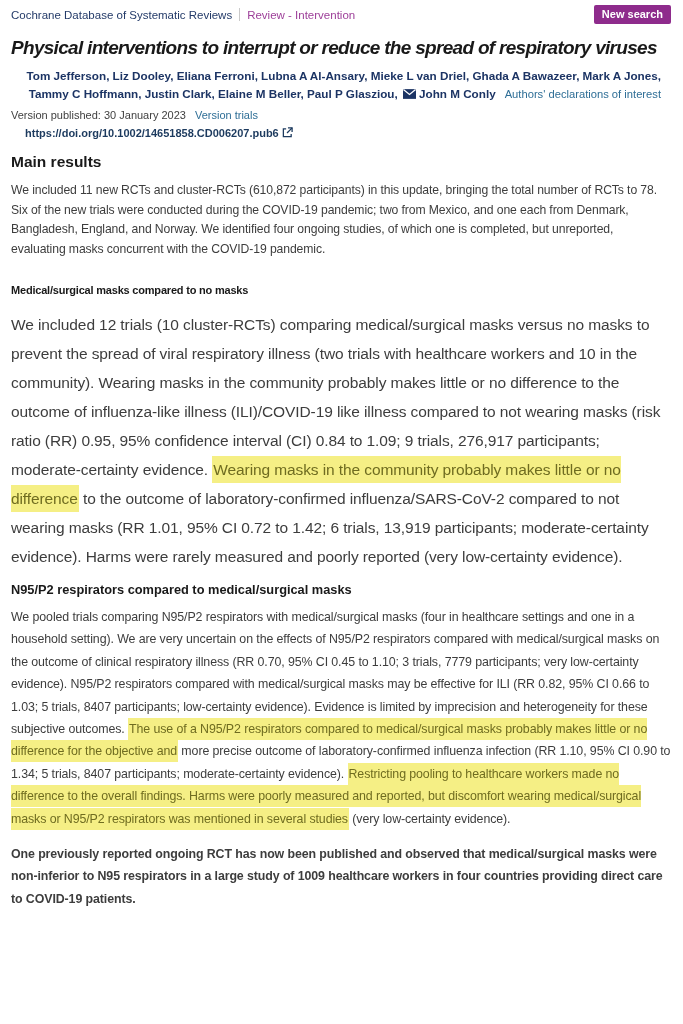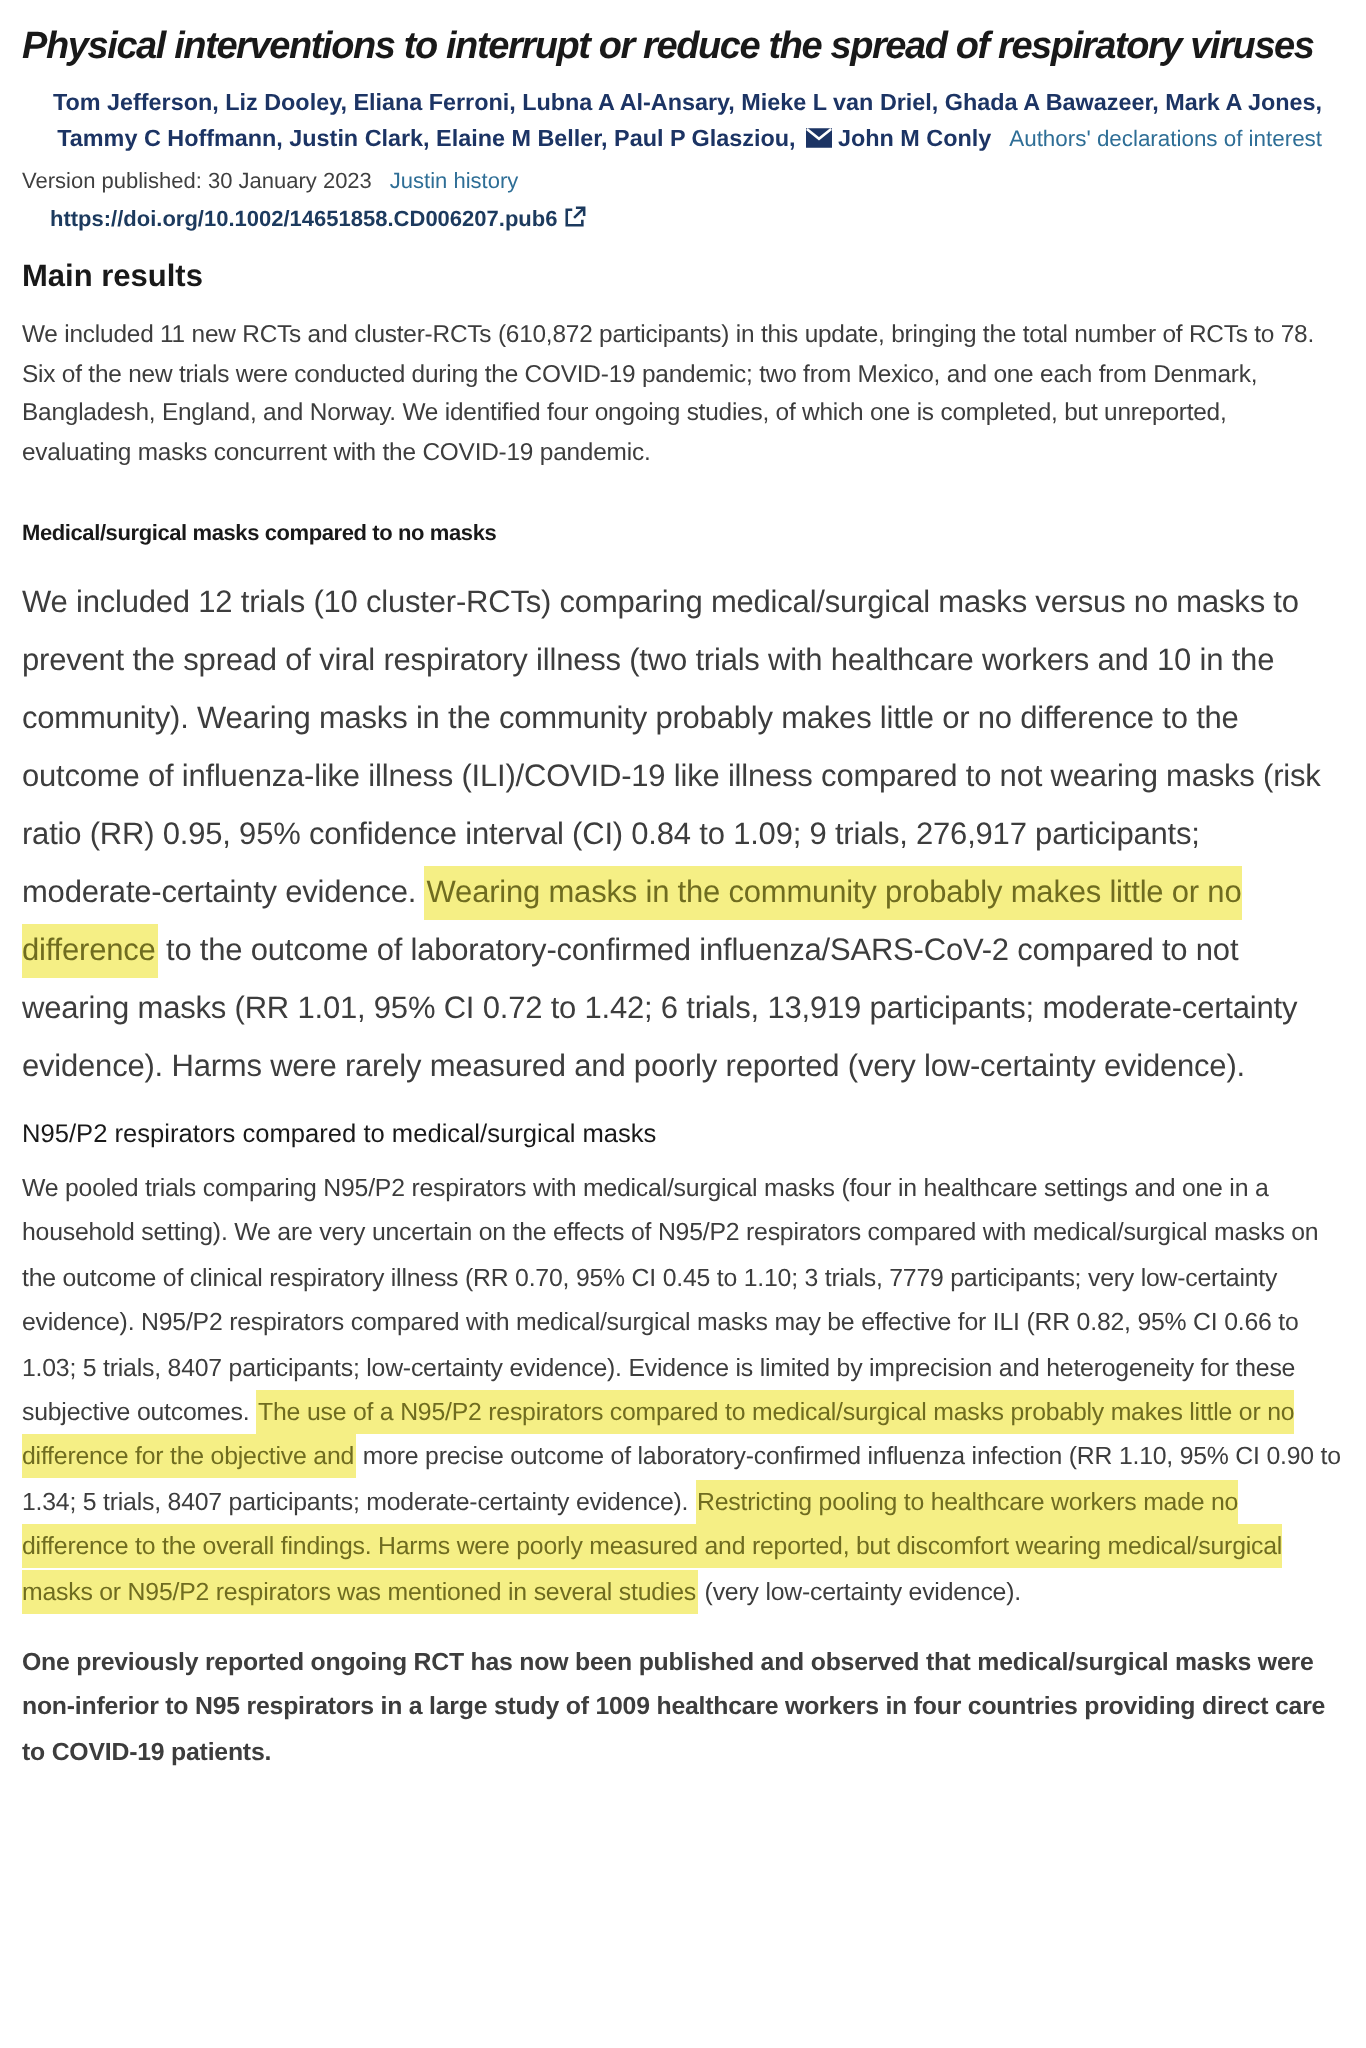--- a/index.html
+++ b/index.html
@@ -36,45 +36,52 @@
     text-decoration:none;cursor:pointer;white-space:nowrap;}
   .version-line{margin:5px 0 0;font-size:11px;color:var(--meta-text);}
   .vh-link{color:var(--link-blue);margin-left:9px;text-decoration:none;cursor:pointer;}
   .doi-line{margin:6px 0 0;font-size:11px;font-weight:bold;color:var(--doi-navy);}
   .doi-link{color:var(--doi-navy);text-decoration:none;cursor:pointer;padding-left:14px;}
   .ext-icon{display:inline-block;vertical-align:-1px;margin-left:3px;color:var(--doi-navy);}
 
   
   .h-main{margin:13px 0 0;font-size:15.5px;font-weight:bold;color:var(--heading-text);}
   .heading-h2{margin:25px 0 0;font-size:11px;font-weight:bold;letter-spacing:-0.2px;color:var(--heading-text);}
-  .heading-h3{margin:11px 0 0;font-size:12.8px;font-weight:normal;color:var(--heading-text);}
+  .heading-h3{margin:11px 0 0;font-size:12.8px;font-weight:bold;color:var(--heading-text);}
   .para{margin:0;color:var(--body-text);}
   .para-tight{margin-top:10px;font-size:12.2px;line-height:19.5px;letter-spacing:-0.1px;}
   .para-small{margin-top:9px;font-size:12.4px;line-height:22.4px;letter-spacing:-0.1px;}
   .para-small + .para-small{margin-top:13px;font-weight:bold;}
   .para-large{margin-top:14px;font-size:15.5px;line-height:29px;letter-spacing:-0.1px;max-width:658px;}
   mark.hl{background:var(--highlight-bg);color:var(--highlight-text);padding:4px 1px;}
   .para-large mark.hl{padding:5px 1px;}
 </style>
 </head>
 <body>
 
 <div class="page">
 
+  <div class="topbar">
+    <span class="brand">Cochrane Database of Systematic Reviews</span>
+    <span class="tb-divider"></span>
+    <span class="review-type">Review - Intervention</span>
+    <span class="tb-spacer"></span>
+    <button class="new-search">New search</button>
+  </div>
 
   <h1 class="title">Physical interventions to interrupt or reduce the spread of respiratory viruses</h1>
 
   <p class="authors"><span>Tom Jefferson, Liz Dooley, Eliana Ferroni, Lubna A Al-Ansary, Mieke L van Driel, Ghada A Bawazeer, Mark A Jones, Tammy C Hoffmann, Justin Clark, Elaine M Beller, Paul P Glasziou,</span>
     <span class="mail-icon"><svg width="13" height="10" viewBox="0 0 16 12">
           <rect x="0" y="0" width="16" height="12" fill="currentColor"></rect>
           <path d="M0.5 0.5 L8 6.5 L15.5 0.5" stroke="#ffffff" stroke-width="1.6" fill="none"></path>
         </svg></span><span>John M Conly</span><a class="decl-link">Authors' declarations of interest</a></p>
 
   <p class="version-line"><span>Version published:</span>
-    <span>30 January 2023</span><a class="vh-link">Justin history</a></p>
+    <span>30 January 2023</span><a class="vh-link">Version trials</a></p>
 
   <p class="doi-line"><a class="doi-link">https://doi.org/10.1002/14651858.CD006207.pub6</a><span class="ext-icon"><svg width="11" height="11" viewBox="0 0 12 12" fill="none" stroke="currentColor" stroke-width="1.4">
           <path d="M4.5 2H1.5v8.5H10V7.5"></path>
           <path d="M6.5 1H11v4.5"></path>
           <path d="M11 1L5.5 6.5"></path>
         </svg></span></p>
 
   <h2 class="h-main">Main results</h2>
 
   <div id="article-body">

